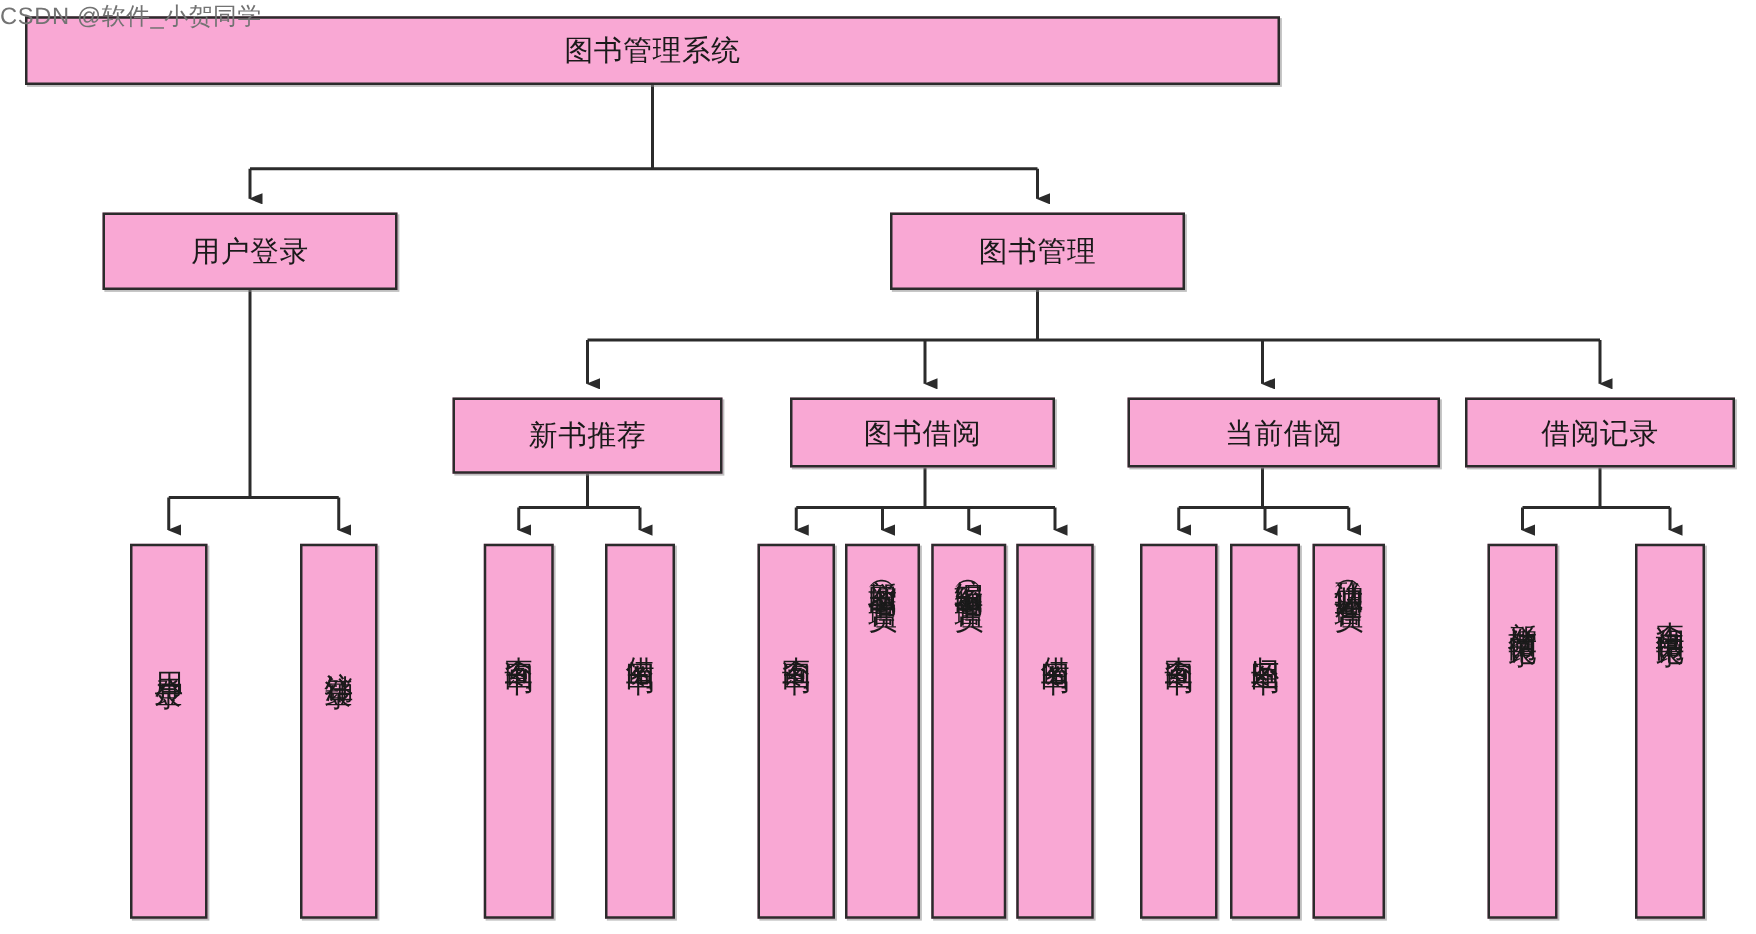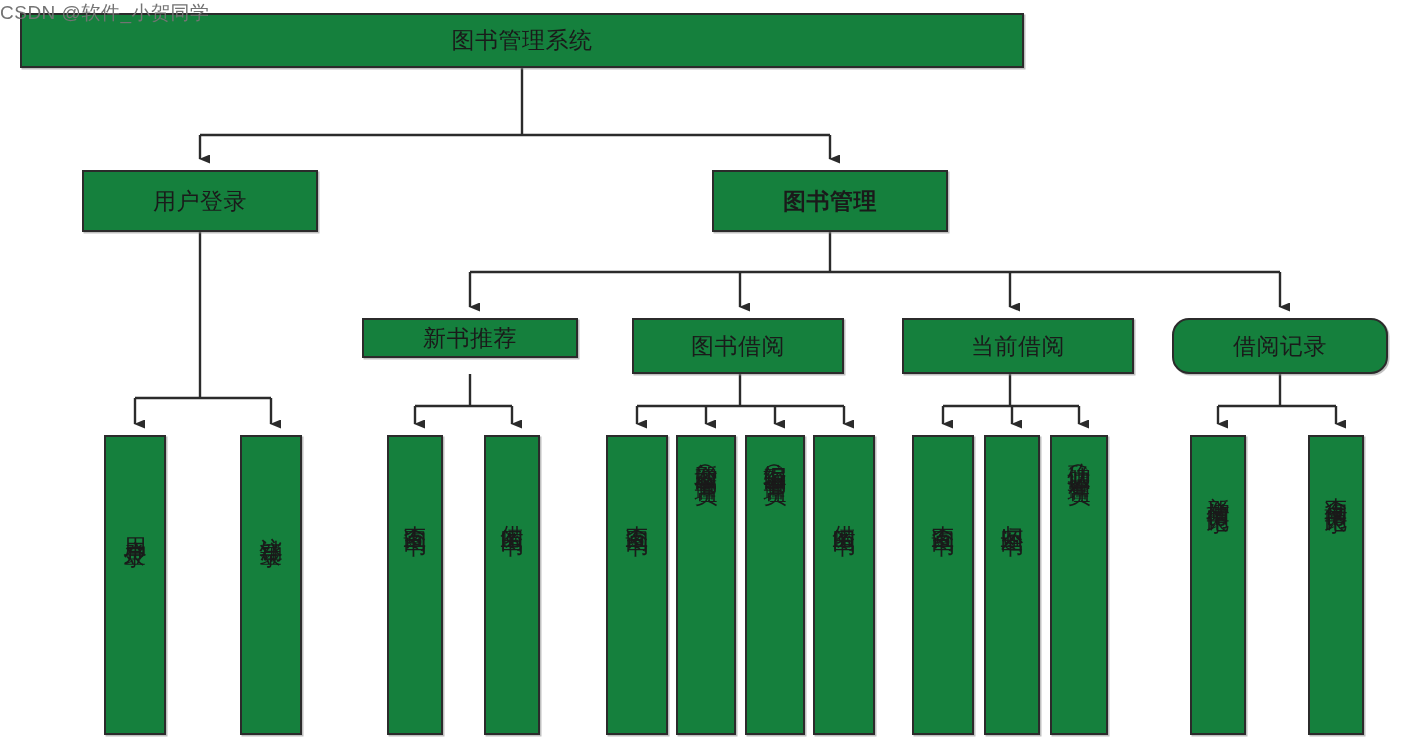--- a/index.html
+++ b/index.html
@@ -20,21 +20,21 @@
     left: 0;
     top: 0;
     width: 1405px;
     height: 747px;
     pointer-events: none;
   }
   .node {
     position: absolute;
     box-sizing: border-box;
     border: 2px solid #2b2b2b;
-    background: #15803d;
+    background: #f9a8d4;
     color: #1a1a1a;
     display: flex;
     align-items: center;
     justify-content: center;
     box-shadow: 1.5px 1.5px 0 rgba(140,140,140,0.55);
   }
   .node .label {
     font-size: 23px;
     line-height: 1.15;
     letter-spacing: 0.5px;
@@ -109,33 +109,33 @@
         <path d="M1336,406 L1336,424" marker-end="url(#arrowhead)"></path>
       </g>
   </svg>
   <div id="nodes-layer">
       <div class="node" style="left: 20px; top: 13px; width: 1004px; height: 55px;">
         <span class="label">图书管理系统</span>
       </div>
       <div class="node" style="left: 82px; top: 170px; width: 236px; height: 62px;">
         <span class="label">用户登录</span>
       </div>
-      <div class="node" style="left: 712px; top: 170px; width: 236px; height: 62px; font-weight: bold;">
+      <div class="node" style="left: 712px; top: 170px; width: 236px; height: 62px;">
         <span class="label">图书管理</span>
       </div>
-      <div class="node" style="left: 362px; top: 318px; width: 216px; height: 40px;">
+      <div class="node" style="left: 362px; top: 318px; width: 216px; height: 61px;">
         <span class="label">新书推荐</span>
       </div>
       <div class="node" style="left: 632px; top: 318px; width: 212px; height: 56px;">
         <span class="label">图书借阅</span>
       </div>
-      <div class="node" style="left: 902px; top: 318px; width: 232px; height: 56px;">
+      <div class="node" style="left: 902px; top: 318px; width: 250px; height: 56px;">
         <span class="label">当前借阅</span>
       </div>
-      <div class="node" style="left: 1172px; top: 318px; width: 216px; height: 56px; border-radius: 17px;">
+      <div class="node" style="left: 1172px; top: 318px; width: 216px; height: 56px;">
         <span class="label">借阅记录</span>
       </div>
       <div class="node vertical" style="left: 104px; top: 435px; width: 62px; height: 300px;">
         <span class="label" style="margin-top: 82px;">用户登录</span>
       </div>
       <div class="node vertical" style="left: 240px; top: 435px; width: 62px; height: 300px;">
         <span class="label" style="margin-top: 82px;">注销登录</span>
       </div>
       <div class="node vertical" style="left: 387px; top: 435px; width: 56px; height: 300px;">
         <span class="label" style="margin-top: 70px;">查询图书</span>

